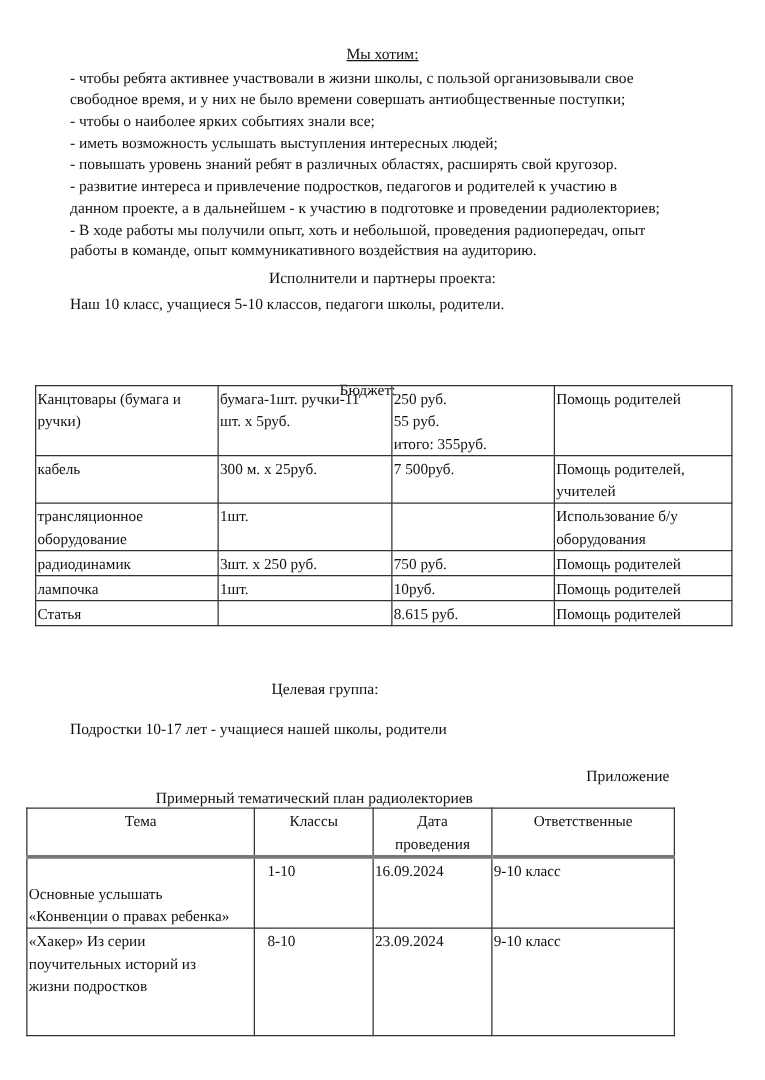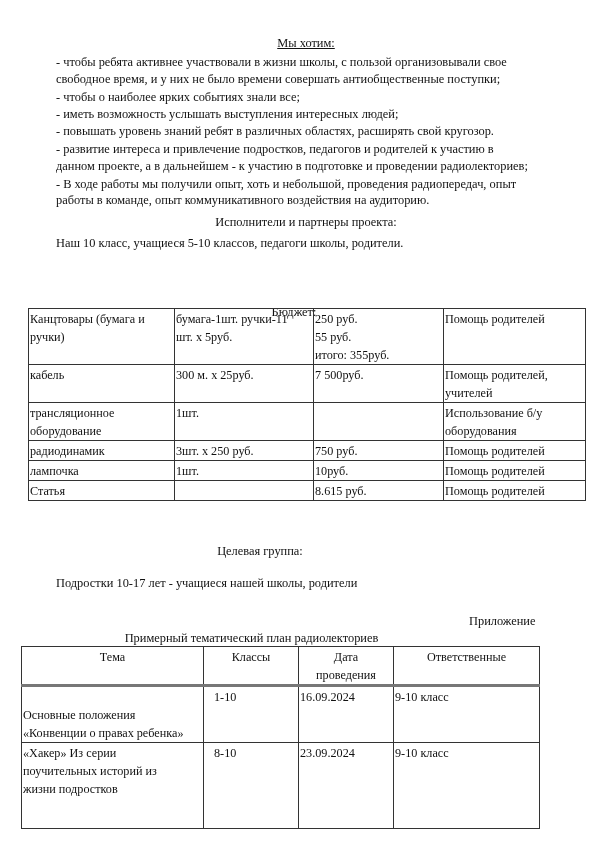--- a/index.html
+++ b/index.html
@@ -157,21 +157,21 @@
     <td class="hdr">Классы</td>
     <td class="hdr">
       <span class="cell-line">Дата</span>
       <span class="cell-line">проведения</span>
     </td>
     <td class="hdr">Ответственные</td>
   </tr>
   <tr style="height:54px;">
     <td>
       <span class="cell-line" style="height:18px;"></span>
-      <span class="cell-line">Основные положения</span>
+      <span class="cell-line">Основные услышать</span>
       <span class="cell-line">«Конвенции  о правах  ребенка»</span>
     </td>
     <td style="padding-left:10px;">1-10</td>
     <td>16.09.2024</td>
     <td>9-10  класс</td>
   </tr>
   <tr style="height:86px;">
     <td>
       <span class="cell-line">«Хакер» Из серии</span>
       <span class="cell-line">поучительных  историй из</span>

